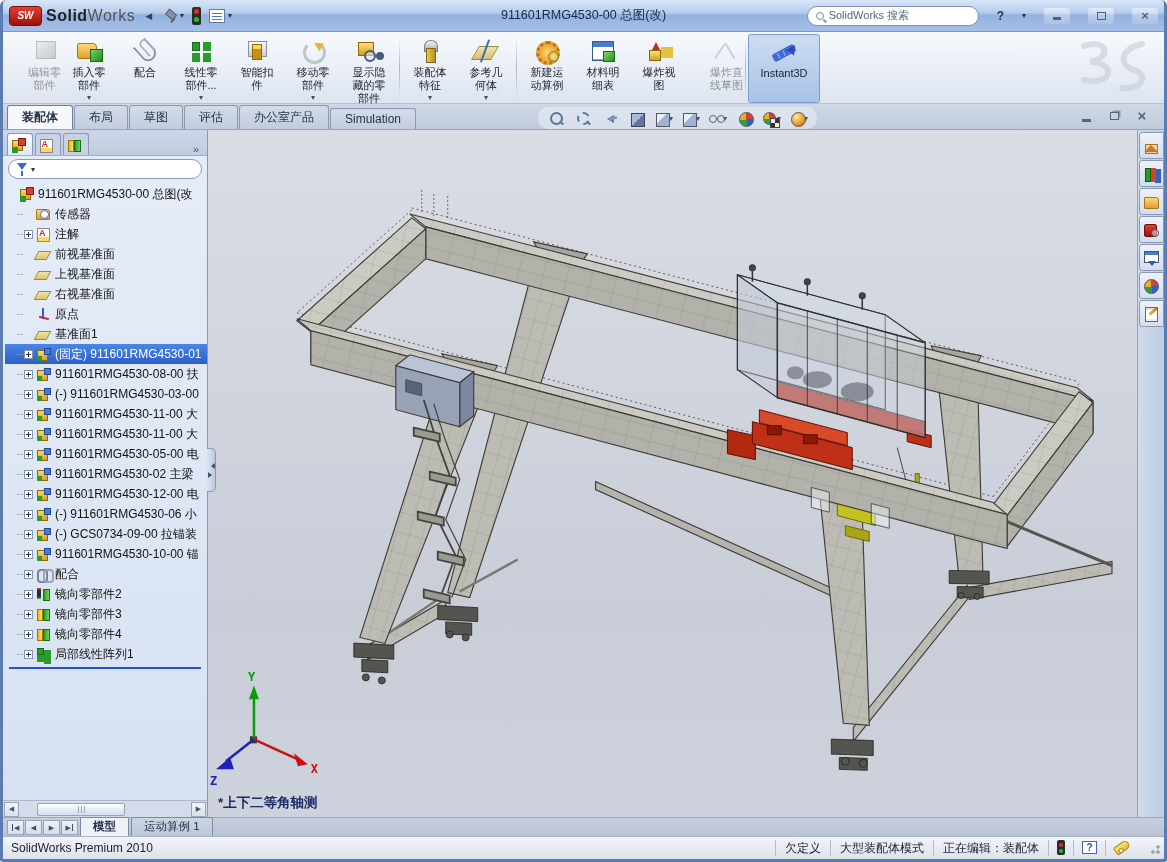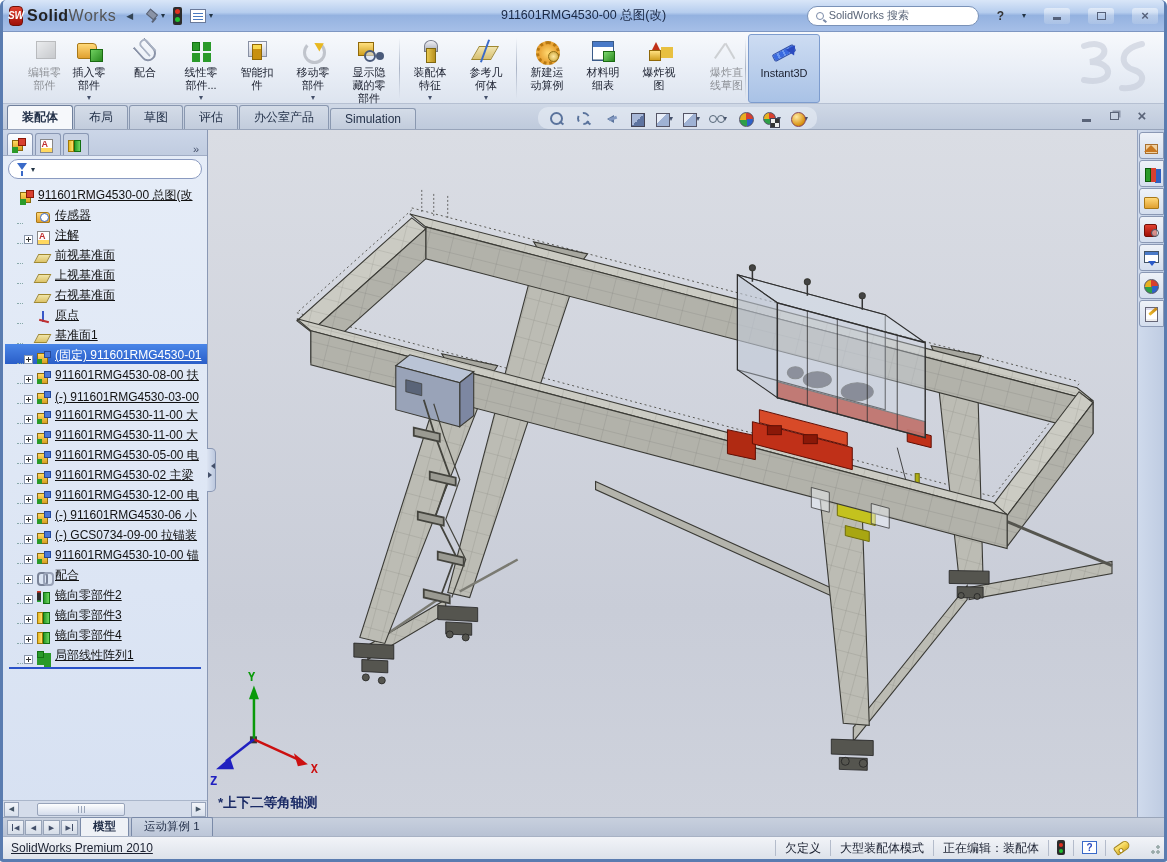--- a/index.html
+++ b/index.html
@@ -5,21 +5,21 @@
   * { box-sizing: border-box; margin:0; padding:0; }
   html,body { width:1167px; height:862px; overflow:hidden; font-family:"Liberation Sans","DejaVu Sans",sans-serif; }
   .window { width:1167px; height:862px; display:flex; flex-direction:column;
     border:3px solid #5a7cb0; border-top:none; border-radius:6px 6px 3px 3px;
     background:#cfd5e0; position:relative; }
 
   
   .titlebar { height:32px; flex:0 0 32px; display:flex; align-items:center; padding:0 6px;
     background:linear-gradient(#d9e6f8 0%, #b6cdee 40%, #94b2e0 50%, #a6bfe8 100%);
     border-radius:4px 4px 0 0; border-bottom:1px solid #7e97c2; position:relative; }
-  .sw-logo { width:14px; height:20px; background:linear-gradient(#e04030,#a01008); border:1px solid #701008;
+  .sw-logo { width:33px; height:20px; background:linear-gradient(#e04030,#a01008); border:1px solid #701008;
     border-radius:4px; color:#fff; font-size:10px; font-weight:bold; font-style:italic;
     display:flex; align-items:center; justify-content:center; margin-right:4px; }
   .app-name { font-size:16px; color:#222; letter-spacing:.5px; }
   .app-name b { font-weight:bold; } .app-name span.lt { color:#555; font-weight:normal; }
   .tb-collapse { font-size:9px; color:#345; margin:0 8px 0 10px; }
   .menu { display:flex; gap:2px; }
   .menu-item { font-size:12.5px; color:#15233f; padding:3px 10px; border-radius:3px; cursor:default; }
   .pin-wrap { display:flex; align-items:center; margin-left:4px; gap:2px; }
   .pin-icon { width:14px; height:14px; position:relative; }
   .pin-icon::before { content:""; position:absolute; left:2px; top:2px; width:8px; height:5px;
@@ -135,21 +135,21 @@
     background:linear-gradient(#ccd6e8,#c0cce0); border-bottom:1px solid #a0acc4;}
   .ptab { width:26px; height:22px; border:1px solid #8a98b4; border-bottom:none; border-radius:3px 3px 0 0;
     background:#c8d2e4; display:flex; align-items:center; justify-content:center; }
   .ptab.active { background:linear-gradient(#fdfeff,#dfe8f6); }
   .p-chev { margin-left:auto; font-size:11px; color:#44506a; padding-right:4px; }
   .filterbar { padding:3px 5px; }
   .filter-pill { height:20px; border:1px solid #8a9ac0; border-radius:10px; background:#fff; display:flex; align-items:center; padding:0 8px; gap:4px;}
   .funnel { width:0; height:0; border:5px solid transparent; border-top:7px solid #3a6ac8; position:relative;}
   .funnel::after { content:""; position:absolute; left:-1px; top:1px; width:2px; height:5px; background:#3a6ac8;}
   .tree { flex:1 1 auto; overflow:hidden; padding:2px 0 0 2px; }
-  .trow { height:20px; display:flex; align-items:flex-end; white-space:nowrap; font-size:12px; color:#111; padding-left:2px;text-decoration:underline; }
+  .trow { height:20px; display:flex; align-items:center; white-space:nowrap; font-size:12px; color:#111; padding-left:2px; }
   .trow .t-indent { flex:0 0 auto; }
   .t-plus { width:9px; height:9px; flex:0 0 9px; border:1px solid #8895aa; margin-right:3px;
     background:linear-gradient(#333,#333) center/5px 1px no-repeat, linear-gradient(#333,#333) center/1px 5px no-repeat, #fff; }
   .t-noplus { width:12px; flex:0 0 12px; }
   .t-dots { width:6px; flex:0 0 6px; border-top:1px dotted #8aa; margin-right:1px; }
   .ticon { width:15px; height:14px; flex:0 0 15px; margin-right:4px; position:relative; }
   .ticon::before,.ticon::after { content:""; position:absolute; }
   .ticon-assembly::before { left:1px; top:2px; width:9px; height:9px; background:linear-gradient(#ffd860,#d8a020); border:1px solid #8a6a10;}
   .ticon-assembly::after { left:7px; top:0px; width:6px; height:6px; background:#d84030; border:1px solid #8a1808; box-shadow:-7px 8px 0 -1px #2a9a2a;}
   .ticon-component::before { left:1px; top:3px; width:9px; height:9px; background:linear-gradient(#ffd860,#d8a020); border:1px solid #8a6a10;}
@@ -214,21 +214,21 @@
   .nav-btn { width:17px; height:15px; background:linear-gradient(#eef1f6,#d6dde8); border:1px solid #98a4b8; font-size:7px; color:#44506a;
     display:flex; align-items:center; justify-content:center; gap:1px;}
   .nav-btn .bar { width:1.5px; height:7px; background:#44506a; display:block;}
   .mtab { font-size:11.5px; color:#23304a; padding:1px 12px 2px 12px; border:1px solid #7a8aa8; border-bottom:none; margin-left:2px;
     background:linear-gradient(#cdd6e4,#bcc6d8); border-radius:2px 2px 0 0;}
   .mtab.active { background:#eef1f6; font-weight:bold; }
 
   
   .statusbar { height:23px; flex:0 0 23px; background:linear-gradient(#f2f4f8,#dde2ea); border-top:1px solid #a8b2c4;
     display:flex; align-items:center; font-size:12px; color:#1a2030; padding:0 4px; border-radius:0 0 2px 2px;}
-  .sb-left { padding-left:4px;text-decoration:underline; }
+  .sb-left { padding-left:4px; }
   .sb-right { margin-left:auto; display:flex; align-items:center; height:100%; }
   .sb-item { padding:0 9px; border-left:1px solid #b4bccb; height:70%; display:flex; align-items:center; }
   .sb-icon { padding:0 8px; border-left:1px solid #b4bccb; height:70%; display:flex; align-items:center;}
   .traffic.mini { width:8px; height:15px; margin:0; }
   .traffic.mini i { width:4px; height:4px; }
   .q-box { width:15px; height:13px; background:#fff; border:1px solid #3a6ac8; color:#2a4ac0; font-size:10px; font-weight:bold;
     display:flex; align-items:center; justify-content:center; }
   .tag { width:16px; height:9px; background:linear-gradient(#ffe878,#e0b830); border:1px solid #a88818; border-radius:2px 5px 5px 2px; transform:rotate(-35deg); position:relative;}
   .tag::after { content:""; position:absolute; left:2px; top:3px; width:3px; height:3px; border-radius:50%; background:#fff; border:1px solid #a88818;}
   .grip { width:12px; height:12px; margin-left:10px; background:

